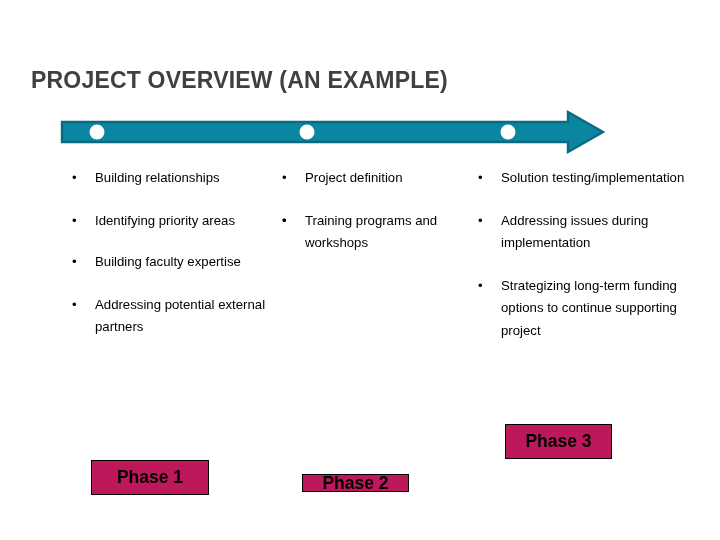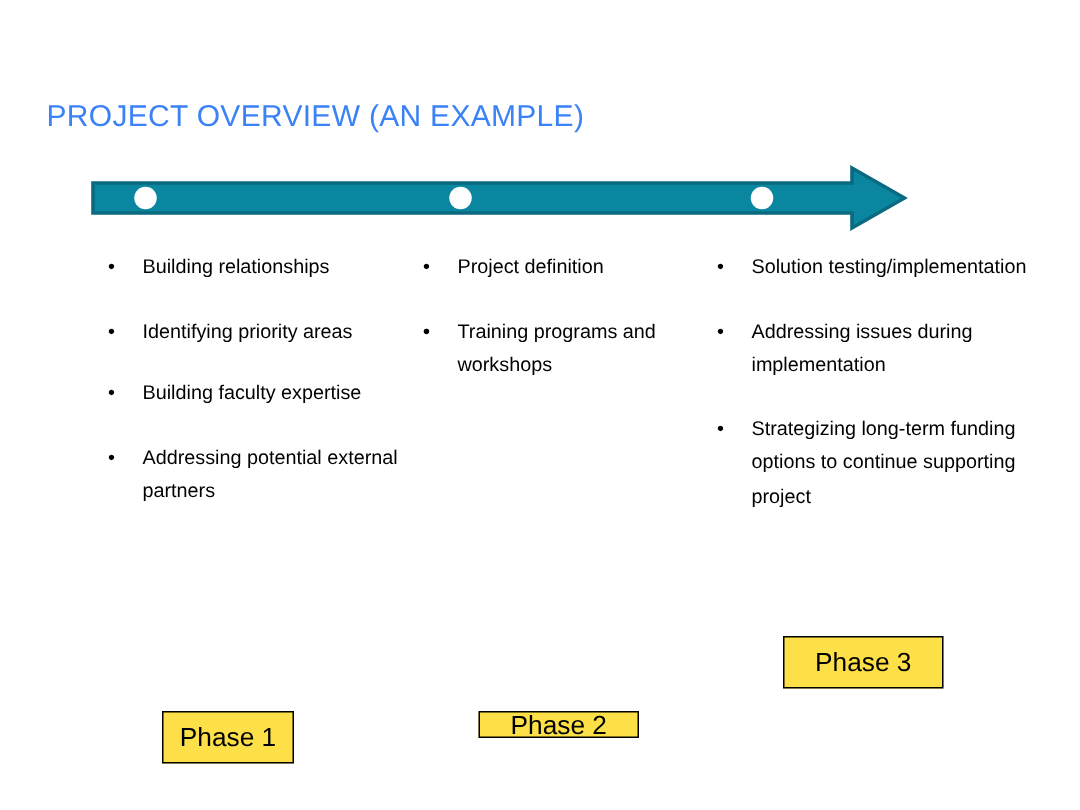--- a/index.html
+++ b/index.html
@@ -17,24 +17,24 @@
     height: 540px;
     background: #ffffff;
     overflow: hidden;
   }
 
   
   #slide-title {
     position: absolute;
     left: 31px;
     top: 67px;
-    font-size: 20px;
-    font-weight: normal;
+    font-size: 23px;
+    font-weight: bold;
     letter-spacing: 0.2px;
-    color: #3b82f6;
+    color: #404040;
     white-space: nowrap;
   }
 
   
   #timeline-arrow {
     position: absolute;
     left: 60px;
     top: 106px;
     width: 545px;
     height: 52px;
@@ -80,31 +80,30 @@
   #column-2 .bullet-item:nth-child(3) { margin-top: 20px; }
 
   #column-3 .bullet-item:nth-child(1) { margin-top: 0px; }
   #column-3 .bullet-item:nth-child(2) { margin-top: 20px; }
   #column-3 .bullet-item:nth-child(3) { margin-top: 20px; }
 
   
   .phase-box {
     position: absolute;
     border: 1.4px solid #000000;
-    background: #fde047;
+    background: #be185d;
     display: flex;
     align-items: center;
     justify-content: center;
     font-size: 17.5px;
-    font-weight: normal;
+    font-weight: bold;
     color: #000000;
     box-sizing: border-box;
-    margin-left: 17px;
   }
-  #phase-box-1 { left: 91px;  top: 474px; width: 88px; height: 35px; }
+  #phase-box-1 { left: 91px;  top: 460px; width: 118px; height: 35px; }
   #phase-box-2 { left: 302px; top: 474px; width: 107px; height: 18px; }
   #phase-box-3 { left: 505px; top: 424px; width: 107px; height: 35px; }
 </style>
 </head>
 <body>
 
 <div id="slide">
 
   <div id="slide-title">PROJECT OVERVIEW (AN EXAMPLE)</div>
 

